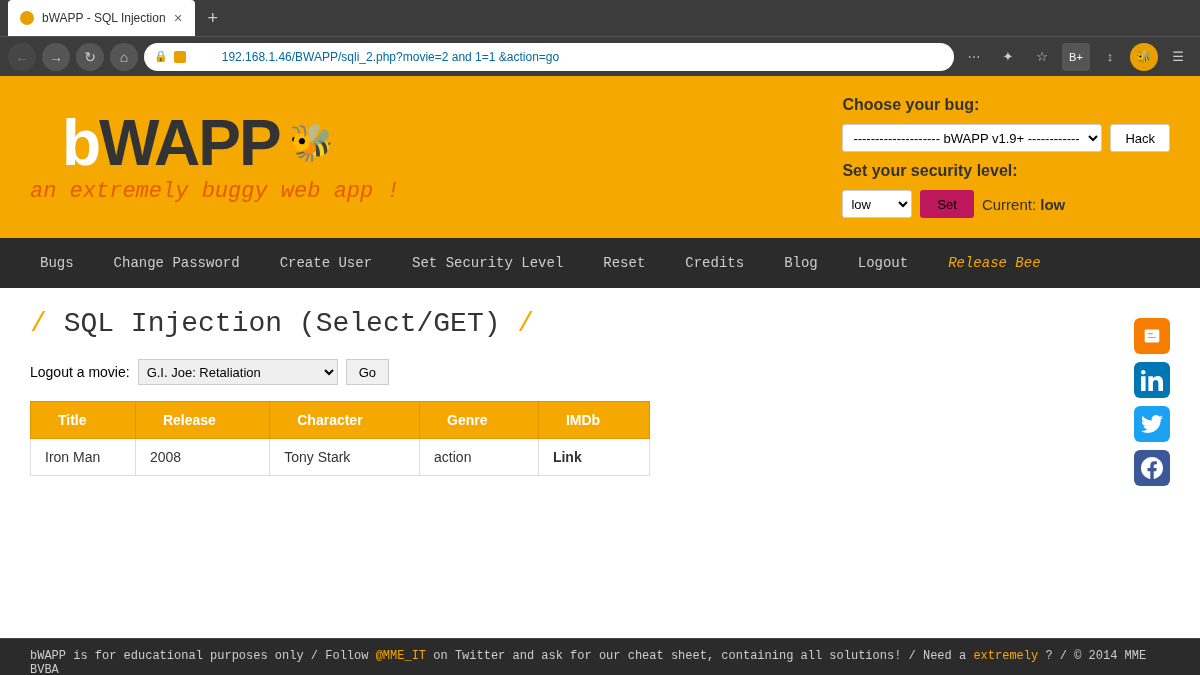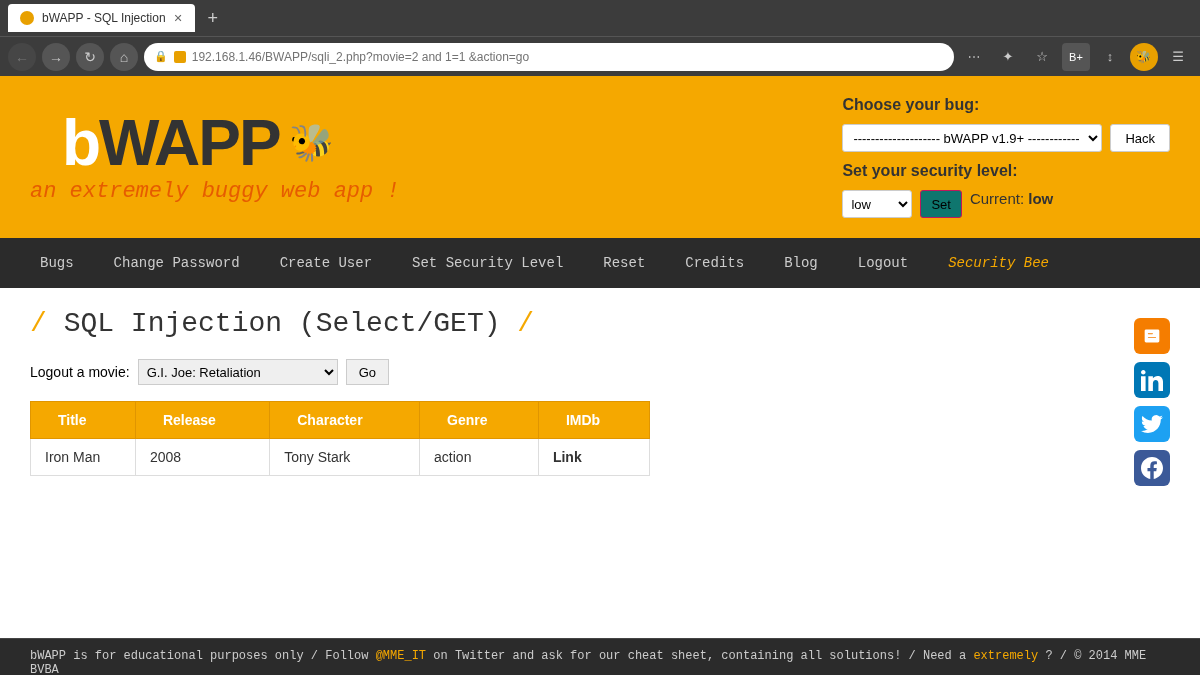--- a/index.html
+++ b/index.html
@@ -13,21 +13,21 @@
     .browser-tab-bar {
       background: #3c3c3c;
       height: 36px;
       display: flex;
       align-items: center;
       padding: 0 8px;
       gap: 4px;
     }
     .browser-tab {
       background: #fff;
-      height: 28px;
+      height: 36px;
       padding: 0 12px;
       display: flex;
       align-items: center;
       border-radius: 4px 4px 0 0;
       font-size: 12px;
       color: #333;
       gap: 8px;
       min-width: 180px;
     }
     .browser-tab .tab-favicon {
@@ -87,21 +87,21 @@
       gap: 6px;
       font-size: 12px;
       color: #333;
     }
     .address-bar .lock-icon { color: #666; font-size: 11px; }
     .address-bar .favicon-small {
       width: 12px; height: 12px;
       background: #e8a000;
       border-radius: 2px;
     }
-    .address-text { flex: 1; font-size: 12px; color: #737373; }
+    .address-text { flex: 1; font-size: 12px; color: #0369a1; margin-left: 30px; }
     .nav-right-icons {
       display: flex;
       align-items: center;
       gap: 6px;
     }
     .nav-icon {
       width: 28px; height: 28px;
       border-radius: 50%;
       display: flex; align-items: center; justify-content: center;
       color: #ccc; font-size: 13px; cursor: pointer;
@@ -188,37 +188,37 @@
       cursor: pointer;
       font-size: 13px;
     }
     .security-label {
       font-size: 16px;
       color: #333;
       font-weight: bold;
     }
     .security-row {
       display: flex;
-      align-items: flex-start;
+      align-items: center;
       gap: 8px;
     }
     .security-select {
       width: 70px;
       height: 28px;
       border: 1px solid #ccc;
       border-radius: 3px;
       font-size: 13px;
       background: #fff;
       padding: 0 4px;
     }
     .set-btn {
       height: 28px;
       padding: 0 10px;
-      background: #0f766e;
-      border: 1px solid #be185d;
+      background: #be185d;
+      border: 7px solid #be185d;
       border-radius: 3px;
       cursor: pointer;
       font-size: 13px;
     }
     .current-level {
       font-size: 15px;
       color: #333;
     }
     .current-level strong { color: #333; }
 
@@ -425,21 +425,21 @@
 
   <nav class="site-nav">
     <a class="nav-item">Bugs</a>
     <a class="nav-item">Change Password</a>
     <a class="nav-item">Create User</a>
     <a class="nav-item">Set Security Level</a>
     <a class="nav-item">Reset</a>
     <a class="nav-item">Credits</a>
     <a class="nav-item">Blog</a>
     <a class="nav-item">Logout</a>
-    <a class="nav-item welcome">Security Bee</a>
+    <a class="nav-item welcome">Release Bee</a>
   </nav>
 
   <div class="main-content">
     <div class="content-area">
 
       <h1 class="page-title">
         <span class="slash">/</span>
         <span>SQL Injection (Select/GET)</span>
         <span class="slash">/</span>
       </h1>

